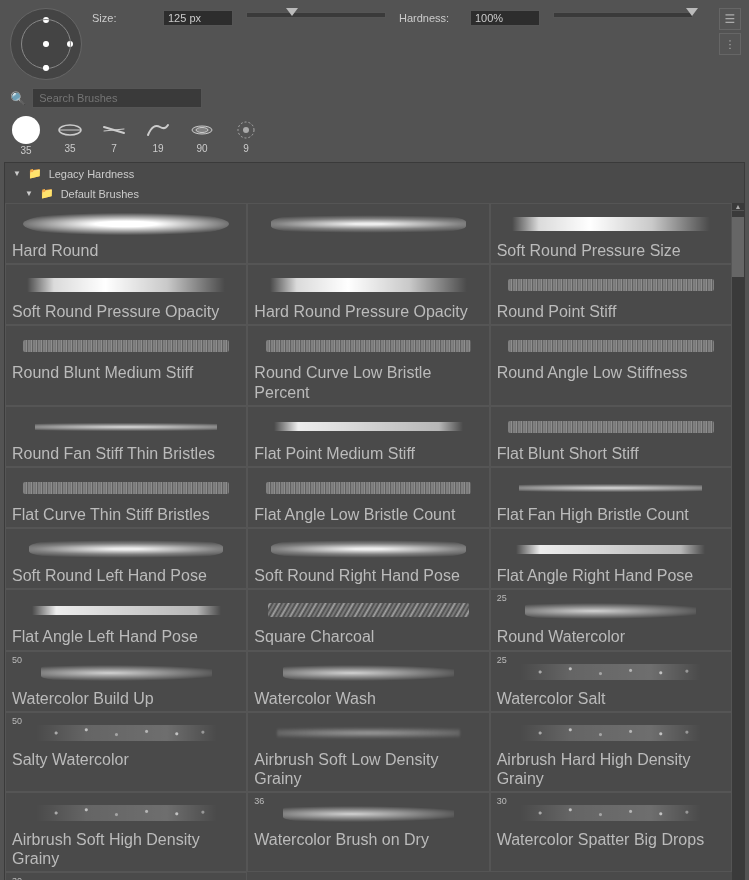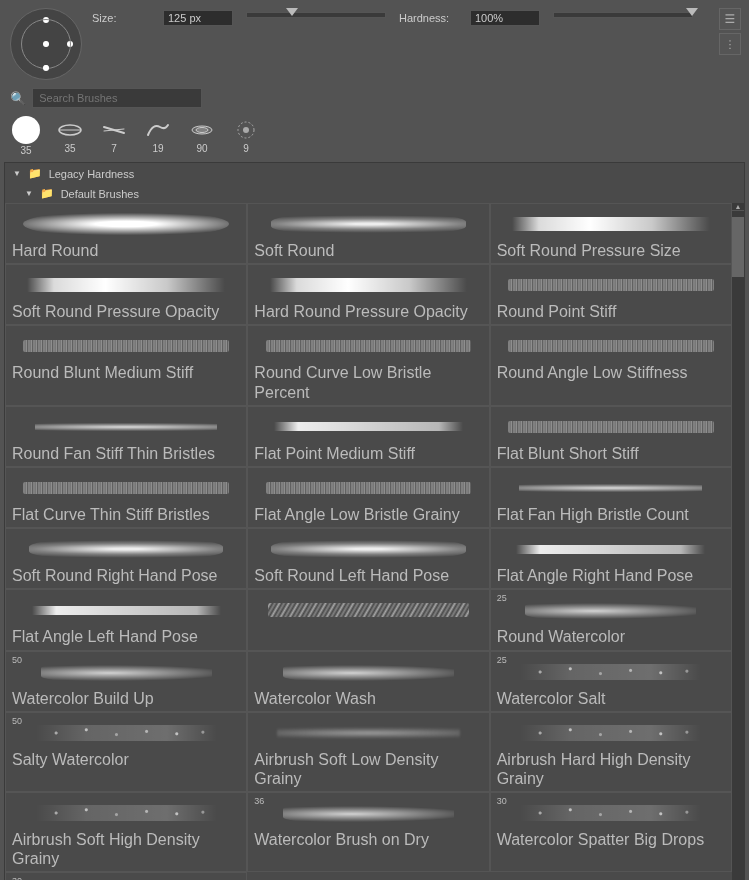--- a/index.html
+++ b/index.html
@@ -442,21 +442,20 @@
 
       <div style="width:90%;height:28px;background:radial-gradient(ellipse 75% 50% at 50% 50%, white 20%, rgba(255,255,255,0.5) 50%, transparent 80%);border-radius:50%;"></div>
     </div>
     <div class="brush-name">Hard Round</div>
   </div>
         <div class="brush-cell">
     <div style="position:relative;min-height:32px;display:flex;align-items:center;justify-content:center;">
 
       <div style="width:85%;height:22px;background:radial-gradient(ellipse 80% 40% at 50% 50%, rgba(255,255,255,0.9) 10%, rgba(255,255,255,0.3) 60%, transparent 100%);border-radius:40%;"></div>
     </div>
-    <div class="brush-name">Soft Round</div>
   </div>
         <div class="brush-cell">
     <div style="position:relative;min-height:32px;display:flex;align-items:center;justify-content:center;">
 
       <div style="width:90%;height:14px;background:linear-gradient(90deg, transparent 2%, rgba(255,255,255,0.8) 15%, white 40%, rgba(255,255,255,0.7) 70%, transparent 98%);border-radius:6px;"></div>
     </div>
     <div class="brush-name">Soft Round Pressure Size</div>
   </div>
         <div class="brush-cell">
     <div style="position:relative;min-height:32px;display:flex;align-items:center;justify-content:center;">
@@ -526,62 +525,63 @@
 
       <div style="width:90%;height:12px;background:repeating-linear-gradient(90deg, transparent 0px, rgba(255,255,255,0.6) 1px, transparent 2px, rgba(255,255,255,0.5) 3px, transparent 5px);border-radius:2px;"></div>
     </div>
     <div class="brush-name">Flat Curve Thin Stiff Bristles</div>
   </div>
         <div class="brush-cell">
     <div style="position:relative;min-height:32px;display:flex;align-items:center;justify-content:center;">
 
       <div style="width:90%;height:12px;background:repeating-linear-gradient(90deg, transparent 0px, rgba(255,255,255,0.6) 1px, transparent 2px, rgba(255,255,255,0.5) 3px, transparent 5px);border-radius:2px;"></div>
     </div>
-    <div class="brush-name">Flat Angle Low Bristle Grainy</div>
+    <div class="brush-name">Flat Angle Low Bristle Count</div>
   </div>
         <div class="brush-cell">
     <div style="position:relative;min-height:32px;display:flex;align-items:center;justify-content:center;">
 
       <div style="width:80%;height:14px;background:radial-gradient(ellipse 90% 30% at 50% 50%, rgba(255,255,255,0.8) 0%, transparent 100%);"></div>
     </div>
     <div class="brush-name">Flat Fan High Bristle Count</div>
   </div>
         <div class="brush-cell">
     <div style="position:relative;min-height:32px;display:flex;align-items:center;justify-content:center;">
 
       <div style="width:85%;height:22px;background:radial-gradient(ellipse 80% 40% at 50% 50%, rgba(255,255,255,0.9) 10%, rgba(255,255,255,0.3) 60%, transparent 100%);border-radius:40%;"></div>
     </div>
+    <div class="brush-name">Soft Round Left Hand Pose</div>
+  </div>
+        <div class="brush-cell">
+    <div style="position:relative;min-height:32px;display:flex;align-items:center;justify-content:center;">
+
+      <div style="width:85%;height:22px;background:radial-gradient(ellipse 80% 40% at 50% 50%, rgba(255,255,255,0.9) 10%, rgba(255,255,255,0.3) 60%, transparent 100%);border-radius:40%;"></div>
+    </div>
     <div class="brush-name">Soft Round Right Hand Pose</div>
   </div>
         <div class="brush-cell">
     <div style="position:relative;min-height:32px;display:flex;align-items:center;justify-content:center;">
 
-      <div style="width:85%;height:22px;background:radial-gradient(ellipse 80% 40% at 50% 50%, rgba(255,255,255,0.9) 10%, rgba(255,255,255,0.3) 60%, transparent 100%);border-radius:40%;"></div>
-    </div>
-    <div class="brush-name">Soft Round Left Hand Pose</div>
-  </div>
-        <div class="brush-cell">
-    <div style="position:relative;min-height:32px;display:flex;align-items:center;justify-content:center;">
-
       <div style="width:88%;height:9px;background:linear-gradient(90deg, transparent 3%, rgba(255,255,255,0.9) 15%, rgba(255,255,255,0.6) 85%, transparent 97%);border-radius:2px;"></div>
     </div>
     <div class="brush-name">Flat Angle Right Hand Pose</div>
   </div>
         <div class="brush-cell">
     <div style="position:relative;min-height:32px;display:flex;align-items:center;justify-content:center;">
 
       <div style="width:88%;height:9px;background:linear-gradient(90deg, transparent 3%, rgba(255,255,255,0.9) 15%, rgba(255,255,255,0.6) 85%, transparent 97%);border-radius:2px;"></div>
     </div>
     <div class="brush-name">Flat Angle Left Hand Pose</div>
   </div>
         <div class="brush-cell">
     <div style="position:relative;min-height:32px;display:flex;align-items:center;justify-content:center;">
 
       <div style="width:88%;height:14px;background:repeating-linear-gradient(120deg, transparent, rgba(255,255,255,0.5) 2px, transparent 4px, rgba(255,255,255,0.3) 6px, transparent 8px);border-radius:2px;"></div>
     </div>
+    <div class="brush-name">Square Charcoal</div>
   </div>
         <div class="brush-cell">
     <div style="position:relative;min-height:32px;display:flex;align-items:center;justify-content:center;">
       <div style="font-size:9px;color:#bbb;position:absolute;top:0;left:0;line-height:1;">25</div>
       <div style="width:75%;height:20px;background:radial-gradient(ellipse 70% 40% at 40% 55%, rgba(255,255,255,0.75) 0%, rgba(255,255,255,0.25) 65%, transparent 100%);border-radius:30%;"></div>
     </div>
     <div class="brush-name">Round Watercolor</div>
   </div>
         <div class="brush-cell">
     <div style="position:relative;min-height:32px;display:flex;align-items:center;justify-content:center;">

